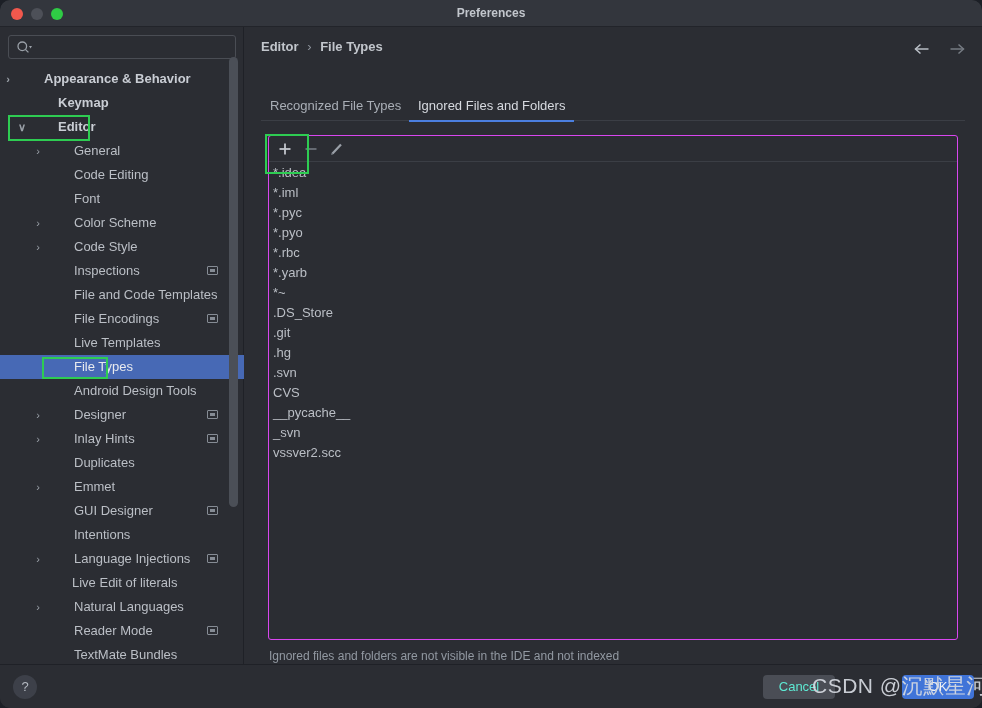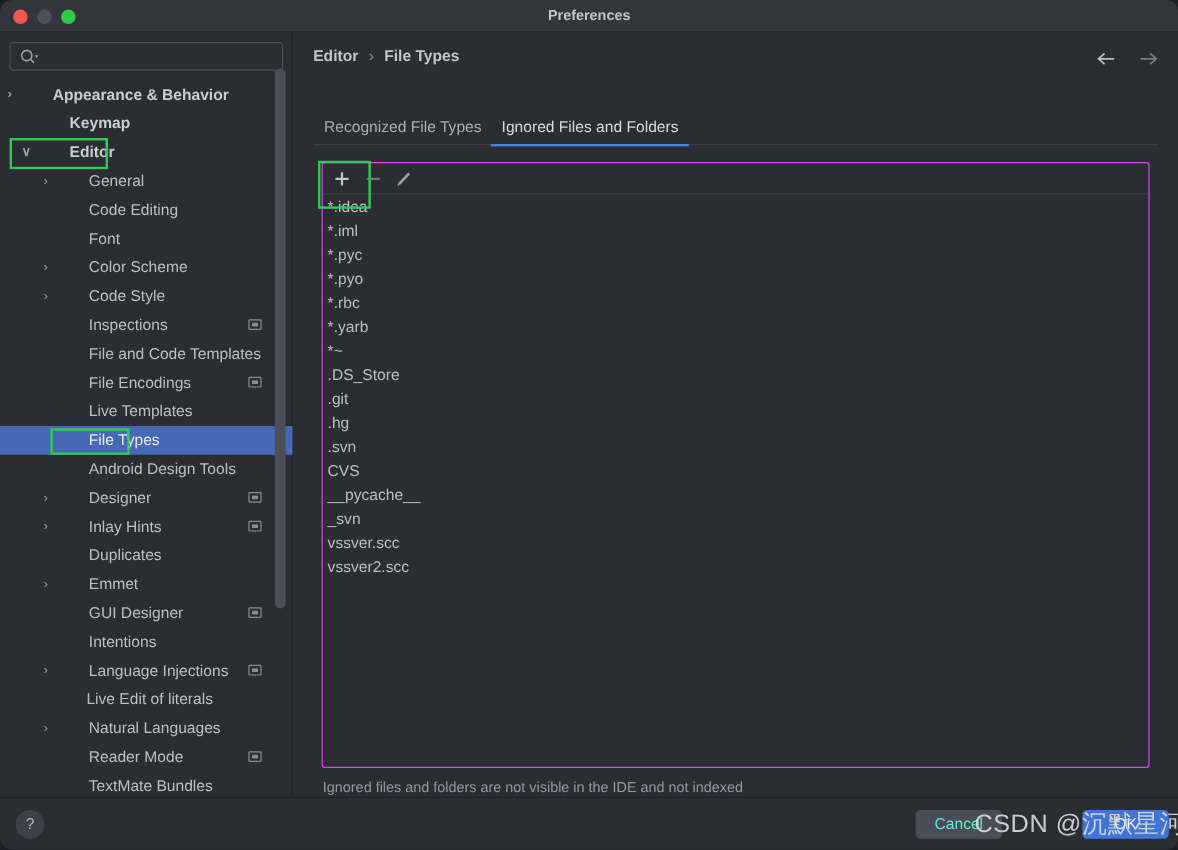--- a/index.html
+++ b/index.html
@@ -376,21 +376,20 @@
           <div class="file-row">*.rbc</div>
           <div class="file-row">*.yarb</div>
           <div class="file-row">*~</div>
           <div class="file-row">.DS_Store</div>
           <div class="file-row">.git</div>
           <div class="file-row">.hg</div>
           <div class="file-row">.svn</div>
           <div class="file-row">CVS</div>
           <div class="file-row">__pycache__</div>
           <div class="file-row">_svn</div>
-          <div class="file-row">vssver.scc</div>
           <div class="file-row">vssver2.scc</div>
         </div>
     </div>
 
     <div class="hint">Ignored files and folders are not visible in the IDE and not indexed</div>
   </div>
 
   <div class="footer">
     <div class="help-btn">?</div>
     <div class="btn cancel">Cancel</div>

